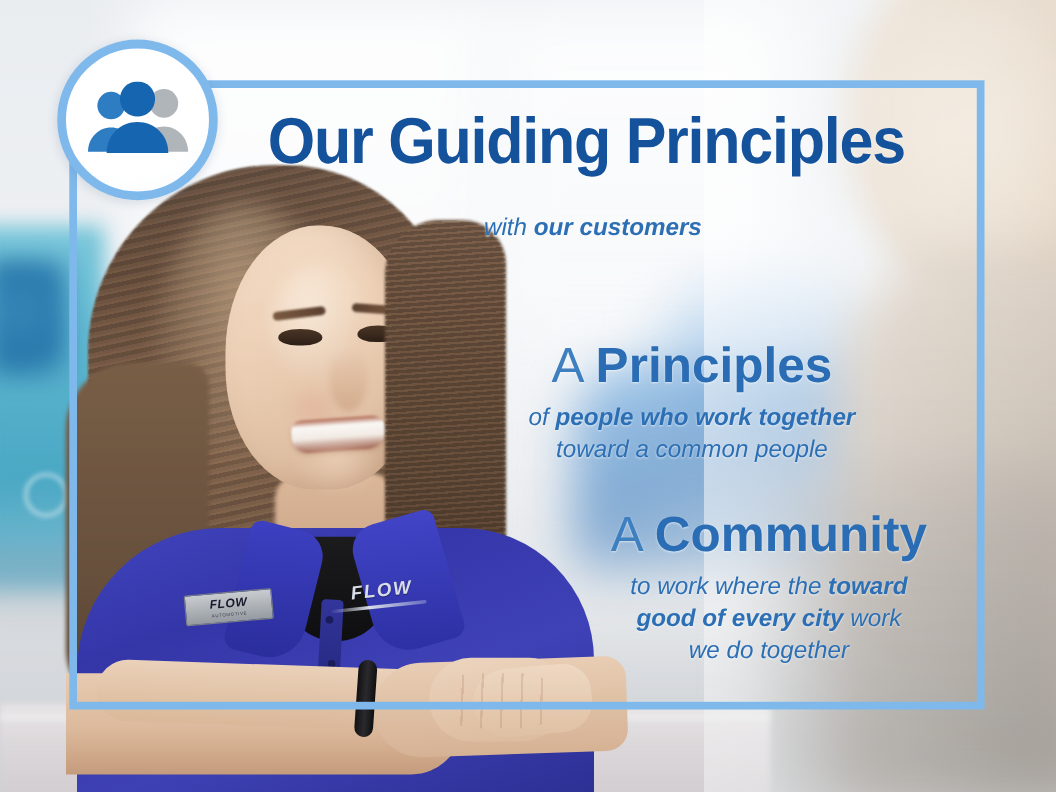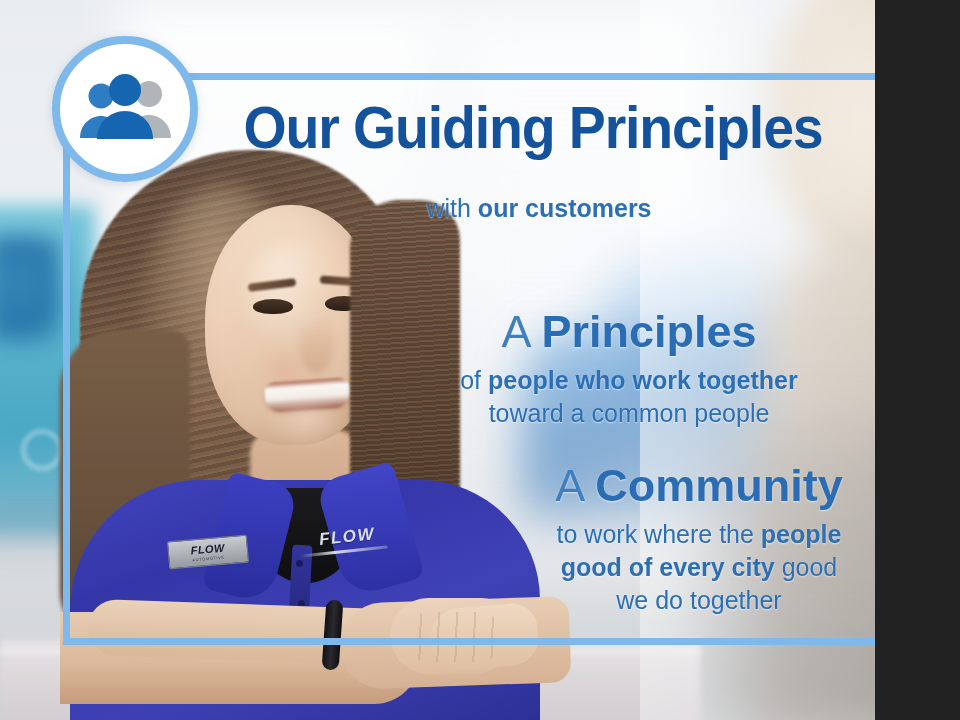--- a/index.html
+++ b/index.html
@@ -1,17 +1,17 @@
 <!DOCTYPE html>
 <html><head>
 <meta charset="utf-8">
 <style>
   html,body{margin:0;padding:0;background:#222;}
   .stage{
-    position:relative;width:875px;height:720px;overflow:hidden;
+    position:relative;width:960px;height:720px;overflow:hidden;
     font-family:"Liberation Sans","DejaVu Sans",sans-serif;
     background:#e9edf1;
   }
 
   
   .photo{position:absolute;inset:0;overflow:hidden;}
 
   
   .bg-room{
     position:absolute;inset:0;
@@ -336,22 +336,22 @@
     text-shadow:0 1px 2px rgba(255,255,255,.65);
   }
 
   .principle{position:absolute;width:100%;}
   .p-head{
     font-size:45px;line-height:1.02;color:#2A6DB5;font-weight:bold;
     text-shadow:0 1px 2px rgba(255,255,255,.6);
   }
   .p-head .art{font-weight:normal;color:#3E7FBF;}
   .p-sub{
-    font-size:25px;line-height:1.32;color:#2C6FB4;font-weight:normal;
-    margin-top:9px;text-shadow:0 1px 2px rgba(255,255,255,.6);
+    font-size:22px;line-height:1.32;color:#2C6FB4;font-weight:normal;
+    margin-top:9px;text-shadow:0 1px 2px rgba(255,255,255,.6);font-style:italic;
   }
   .p-sub b{font-weight:bold;}
 
   .p1{left:0;top:110px;text-align:center;padding-left:60px;}
   .p2{left:0;top:236px;text-align:center;padding-left:150px;}
   .p3{left:0;top:390px;text-align:center;padding-left:220px;}
 </style>
 </head>
 <body>
 
@@ -463,20 +463,20 @@
         <div><span>of </span><b>people who work together</b></div>
         <div><span>toward a common people</span></div>
       </div>
     </div>
 
     <div class="principle p3">
       <div class="p-head">
         <span class="art">A </span><span>Community</span>
       </div>
       <div class="p-sub">
-        <div><span>to work where the </span><b>people</b></div>
-        <div><b>good of every city</b><span> good</span></div>
+        <div><span>to work where the </span><b>toward</b></div>
+        <div><b>good of every city</b><span> work</span></div>
         <div><span>we do together</span></div>
       </div>
     </div>
 
   </div>
 </div>
 
 </body></html>

